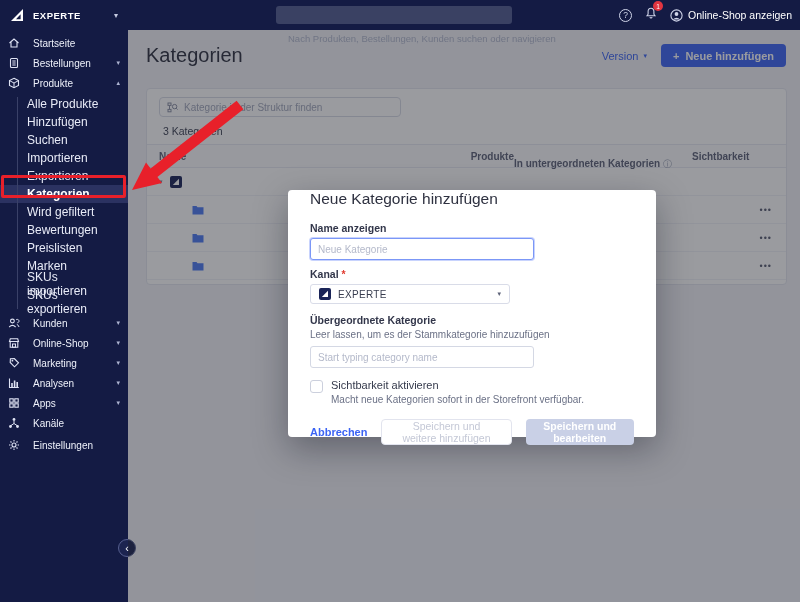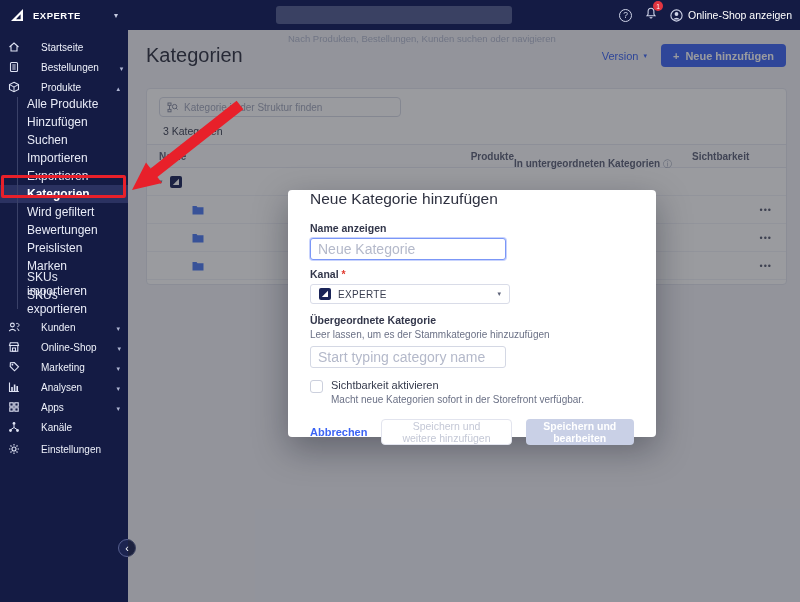--- a/index.html
+++ b/index.html
@@ -14,21 +14,21 @@
   .topbar-search { position:absolute; left:276px; top:6px; width:236px; height:18px; background:#3a4163; border-radius:3px; display:flex; align-items:center; gap:5px; padding:0 7px; }
   .topbar-search span { color:#b3b9cf; font-size:9.5px; white-space:nowrap;margin-top:47px; }
   .topbar-right { position:absolute; right:8px; top:0; height:30px; display:flex; align-items:center; gap:13px; }
   .help-circle { width:13px; height:13px; border:1px solid #cfd4e8; border-radius:50%; color:#cfd4e8; font-size:8.5px; display:flex; align-items:center; justify-content:center; }
   .bell-wrap { position:relative; }
   .badge { position:absolute; top:-5px; right:-6px; min-width:10px; height:10px; background:#e13540; border-radius:5px; color:#fff; font-size:6.5px; display:flex; align-items:center; justify-content:center; padding:0 2px; }
   .user-chip { display:flex; align-items:center; gap:5px; color:#fff; font-size:10.5px; }
 
   
   .sidebar { position:absolute; left:0; top:30px; width:128px; height:572px; background:#141b44; z-index:30; padding-top:3px; }
-  .side-item { height:20px; display:flex; align-items:flex-end; gap:21px; padding:0 8px; color:#eef1fa; font-size:10px; cursor:pointer; }
+  .side-item { height:20px; display:flex; align-items:center; gap:13px; padding:0 8px; color:#eef1fa; font-size:10px; cursor:pointer; }
   .side-item .lbl { flex:1; white-space:nowrap; }
   .side-item .chev { color:#aeb5d2; font-size:7px; }
   .side-icon { width:12px; height:12px; flex:0 0 auto; display:flex; align-items:center; justify-content:center; color:#dfe3f4; font-size:11px; line-height:1; }
   .sub-list { position:relative; padding:2px 0; }
   .sub-list::before { content:""; position:absolute; left:17px; top:4px; bottom:4px; width:1px; background:#3a4168; }
   .sub-item { height:18px; display:flex; align-items:center; padding:0 8px 0 27px; color:#e8ebf7; font-size:12px; cursor:pointer; }
   .sub-item.active { background:#2b3261; font-weight:bold; color:#fff; }
   .collapse-btn { position:absolute; left:118px; top:539px; width:18px; height:18px; border-radius:50%; background:#1c2450; border:1px solid #565f8f; color:#fff; font-size:11px; display:flex; align-items:center; justify-content:center; z-index:35; }
 
   
@@ -59,21 +59,21 @@
   .status-badge { background:#e3f3e7; border:1px solid #45a95c; color:#23763a; font-size:7px; font-weight:bold; letter-spacing:.4px; padding:2px 5px; border-radius:2px; }
   .badge-caret { color:#6b7087; font-size:7px; margin-left:9px; }
   .dots { margin-left:auto; margin-right:14px; color:#585d72; font-size:9px; letter-spacing:1px; }
 
   
   .overlay { position:absolute; left:128px; top:30px; width:672px; height:572px; background:rgba(30,33,43,0.45); z-index:40; }
   .modal { position:absolute; left:288px; top:190px; width:368px; height:247px; background:#fff; border-radius:4px; box-shadow:0 12px 34px rgba(10,12,25,.35); z-index:50; padding:0 22px 0 22px; }
   .modal-title { font-size:15.5px; color:#2e3140; font-weight:400; margin-bottom:14px; }
   .field-label { font-size:10.5px; font-weight:bold; color:#32364a; margin-bottom:4px; }
   .req { color:#e0392e; }
-  .text-input { width:196px; height:22px; border:1px solid #d4d8e4; border-radius:3px; font-size:14px; padding:0 7px; color:#41465a; outline:none; font-family:inherit; display:block; }
+  .text-input { width:224px; height:22px; border:1px solid #d4d8e4; border-radius:3px; font-size:10px; padding:0 7px; color:#41465a; outline:none; font-family:inherit; display:block; }
   .text-input::placeholder { color:#b4b9ca; }
   .text-input.focused { border-color:#7b97f7; box-shadow:0 0 0 1px rgba(98,130,248,.35); }
   .select-box { width:200px; height:20px; border:1px solid #d9dce8; border-radius:3px; display:flex; align-items:center; gap:7px; padding:0 8px; margin-bottom:10px; }
   .select-box .sel-val { font-size:10px; color:#383d4f; letter-spacing:.3px; flex:1; }
   .select-box .chev { font-size:7px; color:#5d6278; }
   .help-text { font-size:10px; color:#6b7186; margin:-1px 0 6px 0; }
   .check-row { display:flex; align-items:flex-start; gap:8px; margin-top:11px; }
   .checkbox { width:13px; height:13px; border:1px solid #ccd0dd; border-radius:3px; background:#fff; flex:0 0 auto; margin-top:1px; }
   .check-label { font-size:11px; color:#353a4c; font-weight:500; }
   .check-help { font-size:10px; color:#6b7186; margin-top:3px; }

